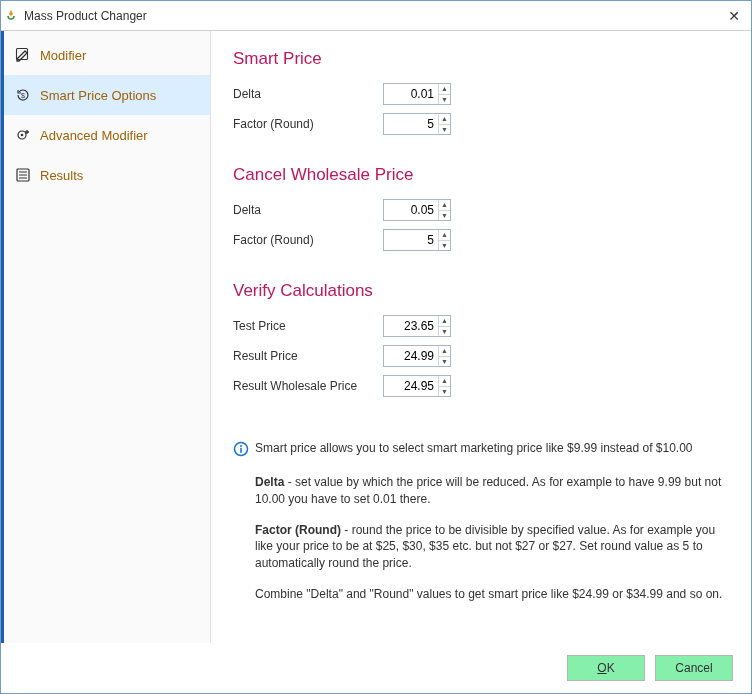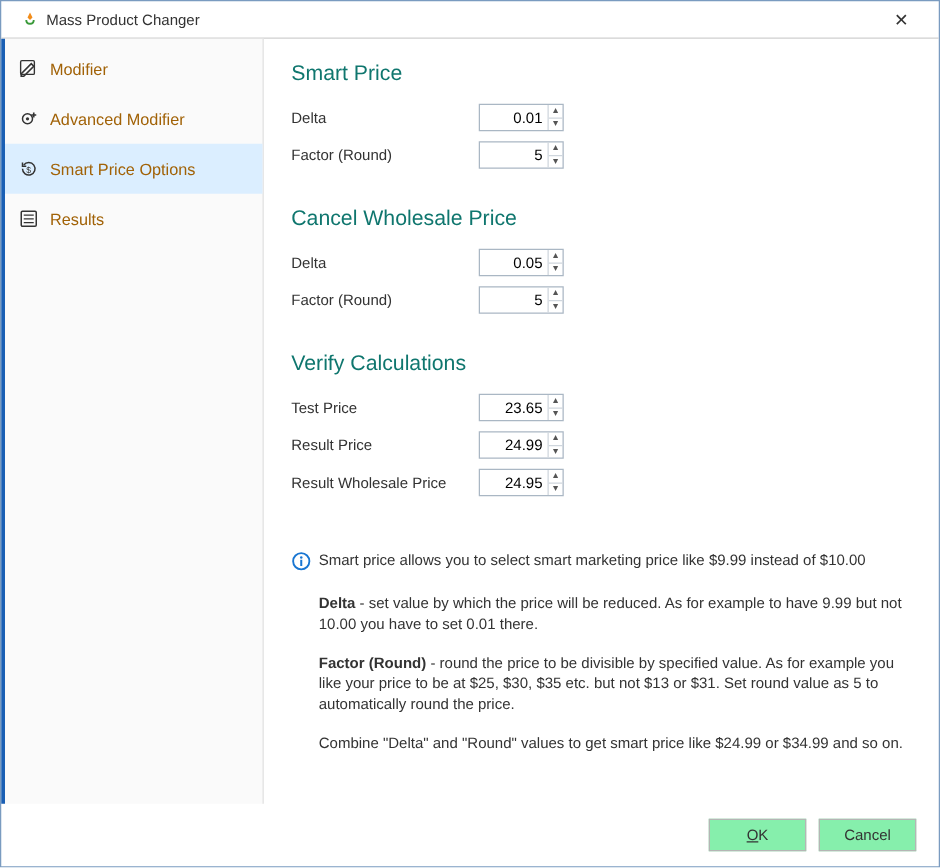--- a/index.html
+++ b/index.html
@@ -16,21 +16,21 @@
     display: flex;
     flex-direction: column;
     position: relative;
     background: #fff;
   }
   .titlebar {
     height: 30px;
     border-bottom: 1px solid #d0d0d0;
     display: flex;
     align-items: center;
-    padding: 0 16px;
+    padding: 0 3px;
     font-size: 12px;
     color: #333;
   }
   .titlebar .app-icon { margin-right: 6px; display:flex; align-items:center;}
   .titlebar .spacer { flex: 1; }
   .titlebar .close-x {
     width: 28px; height: 20px;
     display:flex; align-items:center; justify-content:center;
     cursor: pointer;
     font-size: 14px;
@@ -63,21 +63,21 @@
   }
   .main {
     flex: 1;
     padding: 18px 22px 10px 22px;
     display:flex;
     flex-direction:column;
     overflow:hidden;
   }
   .section-title {
     font-size: 17px;
-    color: #0f766e;
+    color: #be185d;
     margin-bottom: 14px;
     font-weight: 400;
   }
   .form-row {
     display:flex;
     align-items:center;
     margin-bottom: 8px;
   }
   .form-row label {
     width: 150px;
@@ -176,39 +176,39 @@
     <div class="sidebar">
       <div class="sidebar-item">
         <span class="icon">
           <svg width="16" height="16" viewBox="0 0 16 16">
               <path d="M2 12 L10 4 L12 6 L4 14 L2 14 Z" fill="none" stroke="#333" stroke-width="1.3"></path>
               <rect x="1.5" y="1.5" width="11" height="11" rx="1" fill="none" stroke="#333" stroke-width="1.1"></rect>
             </svg>
         </span>
         <span>Modifier</span>
       </div>
+      <div class="sidebar-item active">
+        <span class="icon">
+          <svg width="16" height="16" viewBox="0 0 16 16">
+              <path d="M3 8 a5 5 0 1 0 1 -3" fill="none" stroke="#333" stroke-width="1.2"></path>
+              <path d="M3 3 L3 6 L6 6" fill="none" stroke="#333" stroke-width="1.2"></path>
+              <text x="8" y="11" font-size="7" text-anchor="middle" fill="#333">$</text>
+            </svg>
+        </span>
+        <span>Smart Price Options</span>
+      </div>
       <div class="sidebar-item">
         <span class="icon">
           <svg width="16" height="16" viewBox="0 0 16 16">
               <circle cx="7" cy="8" r="4" fill="none" stroke="#333" stroke-width="1.2"></circle>
               <circle cx="7" cy="8" r="1.3" fill="#333"></circle>
               <path d="M12 3 L12 7 M10 5 L14 5" stroke="#333" stroke-width="1.3"></path>
             </svg>
         </span>
         <span>Advanced Modifier</span>
-      </div>
-      <div class="sidebar-item active">
-        <span class="icon">
-          <svg width="16" height="16" viewBox="0 0 16 16">
-              <path d="M3 8 a5 5 0 1 0 1 -3" fill="none" stroke="#333" stroke-width="1.2"></path>
-              <path d="M3 3 L3 6 L6 6" fill="none" stroke="#333" stroke-width="1.2"></path>
-              <text x="8" y="11" font-size="7" text-anchor="middle" fill="#333">$</text>
-            </svg>
-        </span>
-        <span>Smart Price Options</span>
       </div>
       <div class="sidebar-item">
         <span class="icon">
           <svg width="16" height="16" viewBox="0 0 16 16">
               <rect x="2" y="2" width="12" height="12" rx="1" fill="none" stroke="#333" stroke-width="1.2"></rect>
               <line x1="4" y1="5" x2="12" y2="5" stroke="#333"></line>
               <line x1="4" y1="8" x2="12" y2="8" stroke="#333"></line>
               <line x1="4" y1="11" x2="12" y2="11" stroke="#333"></line>
             </svg>
         </span>
@@ -311,21 +311,21 @@
                 <circle cx="8" cy="5" r="1" fill="#1976d2"></circle>
                 <rect x="7.2" y="6.8" width="1.6" height="5" fill="#1976d2"></rect>
               </svg>
           </span>
           <span>Smart price allows you to select smart marketing price like $9.99 instead of $10.00</span>
         </div>
         <p class="help-para">
           <b>Delta</b><span> - set value by which the price will be reduced. As for example to have 9.99 but not 10.00 you have to set 0.01 there.</span>
         </p>
         <p class="help-para">
-          <b>Factor (Round)</b><span> - round the price to be divisible by specified value. As for example you like your price to be at $25, $30, $35 etc. but not $13 or $31. Set round value as 5 to automatically round the price.</span>
+          <b>Factor (Round)</b><span> - round the price to be divisible by specified value. As for example you like your price to be at $25, $30, $35 etc. but not $27 or $27. Set round value as 5 to automatically round the price.</span>
         </p>
         <p class="help-para">Combine "Delta" and "Round" values to get smart price like $24.99 or $34.99 and so on.</p>
       </div>
 
     </div>
   </div>
 
   <div class="footer">
     <div class="btn">
         <span><span class="uline">O</span>K</span>

